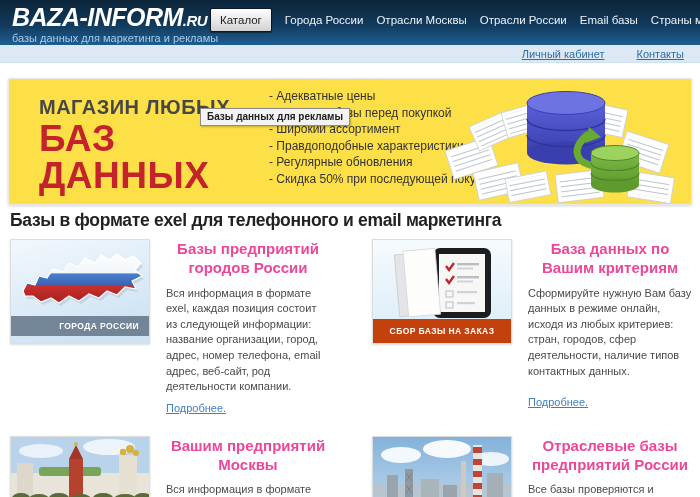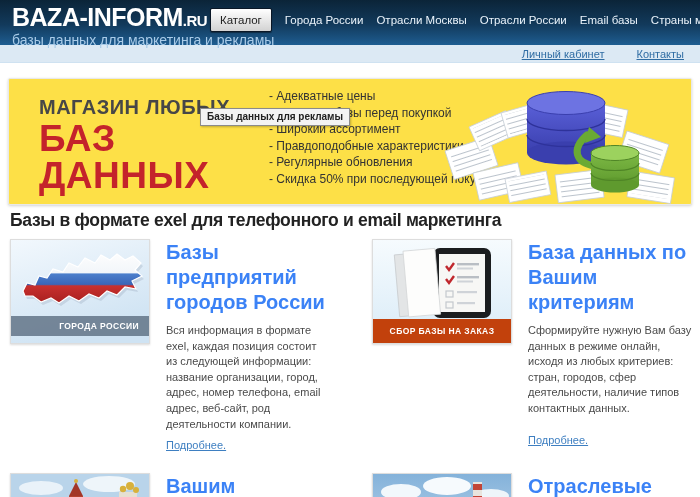--- a/index.html
+++ b/index.html
@@ -3,23 +3,23 @@
 <meta charset="utf-8">
 <style>
   * { margin:0; padding:0; box-sizing:border-box; }
   html,body { width:700px; height:497px; overflow:hidden; background:#fff;
     font-family:"Liberation Sans", sans-serif; }
 
   
   .header { height:45px; background:linear-gradient(#0b2438 0%, #123a5c 55%, #1e5d91 100%);
     display:flex; align-items:flex-start; }
   .logo-block { margin:5px 0 0 12px; width:196px; flex:none; cursor:pointer; }
-  .logo-line { color:#fff; font-weight:bold; font-size:25px; letter-spacing:-0.5px; line-height:1; white-space:nowrap; }
+  .logo-line { color:#fff; font-weight:bold; font-size:25px; letter-spacing:-0.5px; line-height:1; white-space:nowrap;font-style:italic; }
   .logo-suffix { font-size:15px; }
-  .tagline { color:#a9cbe8; font-size:14px; margin-top:2px; white-space:nowrap; }
+  .tagline { color:#a9cbe8; font-size:11px; margin-top:2px; white-space:nowrap; }
   .nav { display:flex; align-items:center; gap:13px; margin:8px 0 0 2px; }
   .nav-item { color:#eaf3fb; font-size:11.5px; white-space:nowrap; cursor:pointer; padding:4px 0; }
   .nav-item.active { background:linear-gradient(#ffffff,#d2d2d2); color:#222; padding:5px 9px;
     border:1px solid #0a1726; border-radius:2px; box-shadow:0 1px 1px rgba(0,0,0,.4); }
 
   
   .topbar { height:18px; background:#dce9f4; border-bottom:1px solid #cfe2f1;
     display:flex; justify-content:flex-end; align-items:center; gap:32px; padding-right:16px;text-align:center; }
   .topbar a { color:#2f6ca3; font-size:11px; text-decoration:underline; cursor:pointer; }
 
@@ -43,21 +43,21 @@
   .grid { display:grid; grid-template-columns:1fr 1fr; column-gap:42px; row-gap:20px; margin:8px 8px 0 10px; }
   .card { display:flex; gap:16px; }
   .thumb { position:relative; width:140px; height:105px; flex:none; border:1px solid #ddd;
     box-shadow:0 1px 2px rgba(0,0,0,.15); background:#fff; display:block; cursor:pointer; }
   .thumb svg { display:block; }
   .caption { position:absolute; left:0; right:0; display:flex; align-items:center; justify-content:center;
     color:#fff; font-size:8.5px; font-weight:bold; letter-spacing:.4px; z-index:2; }
   .cap-cities { bottom:7px; height:20px; background:rgba(96,114,134,.84); justify-content:flex-end; padding-right:10px; }
   .cap-order { bottom:0; height:24px; background:#c2410c; }
   .card-text { flex:1; padding-top:1px; }
-  .card-title { font-size:20px; font-weight:bold; color:#3b82f6; line-height:1.25; margin-bottom:8px; }
+  .card-title { font-size:15px; font-weight:bold; color:#ec4899; line-height:1.25; margin-bottom:8px;text-align:center; }
   .card-body { font-size:11px; color:#4a4a4a; line-height:1.42; margin-bottom:3px; }
   .more-link { font-size:11px; color:#3e7fc1; text-decoration:underline; cursor:pointer; display:inline-block; }
   .more-gap { margin-top:14px; }
 </style>
 </head>
 <body>
 
 <div class="header">
   <div class="logo-block">
     <div class="logo-line"><span>BAZA-INFORM</span><span class="logo-suffix">.RU</span></div>

